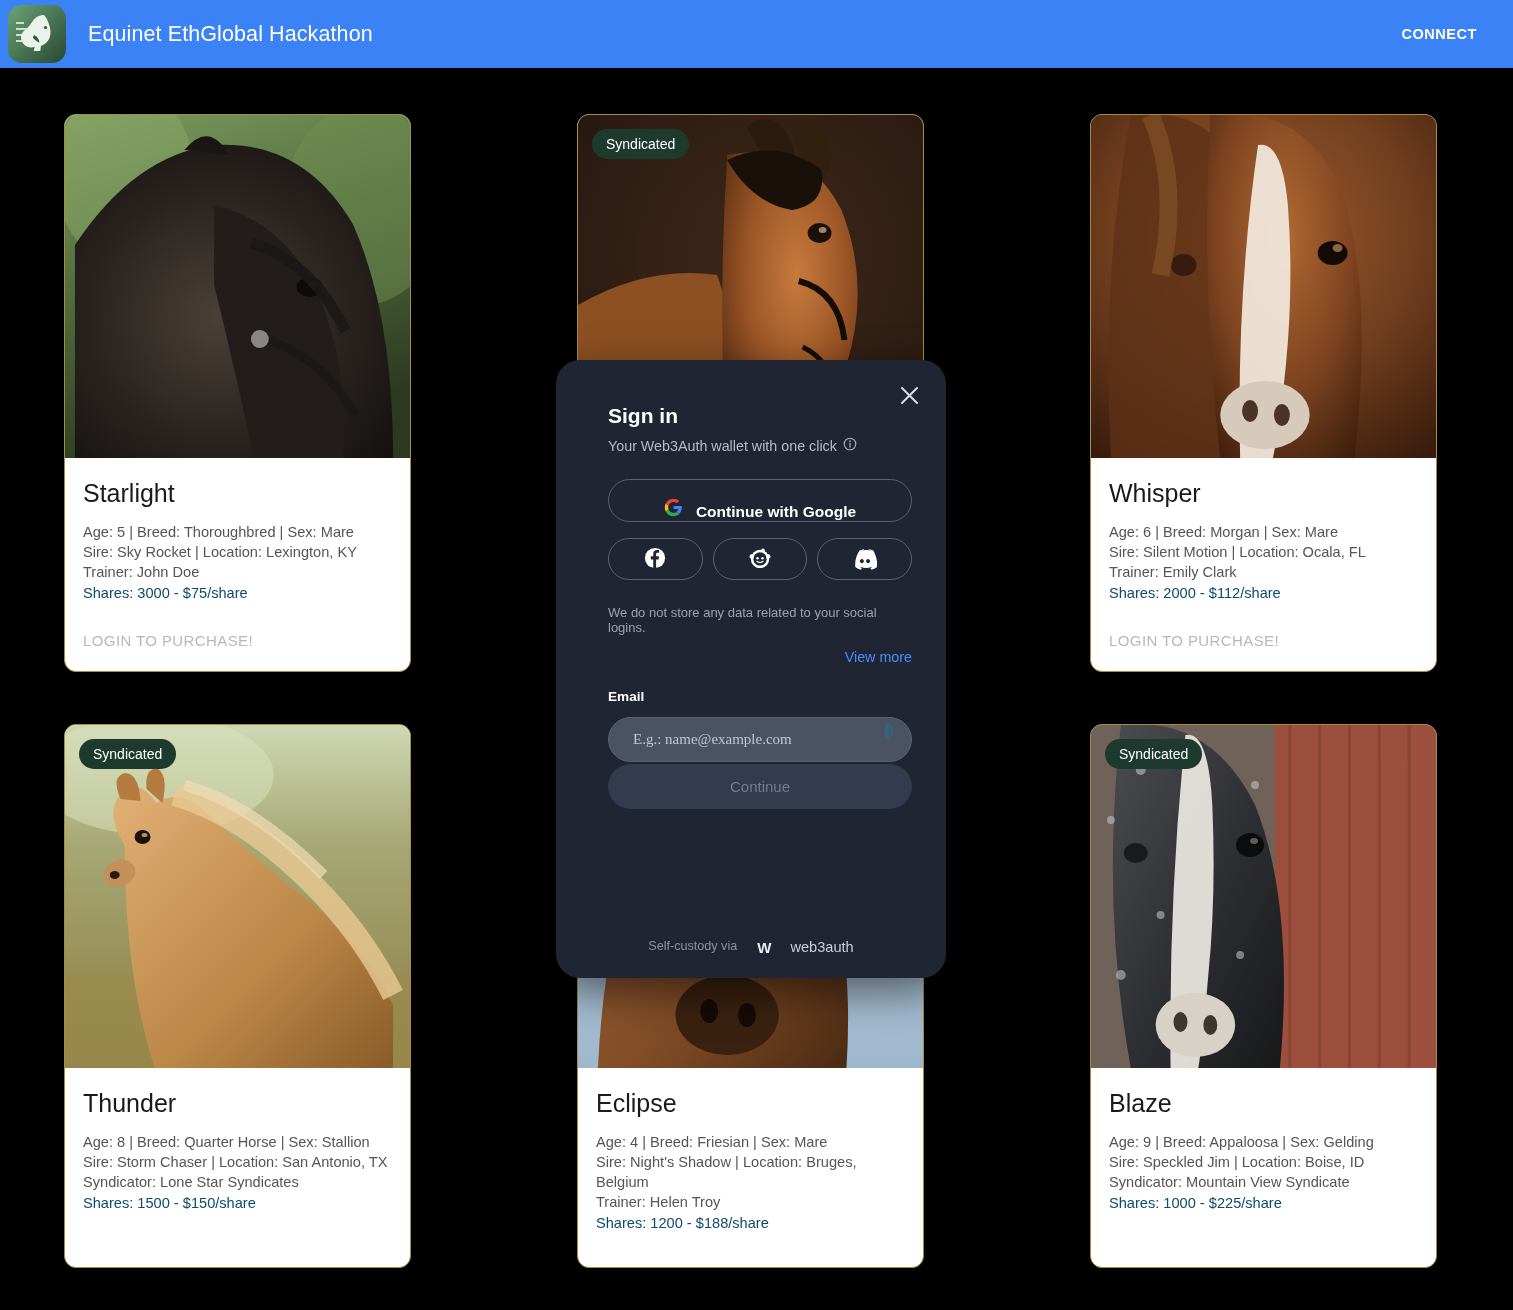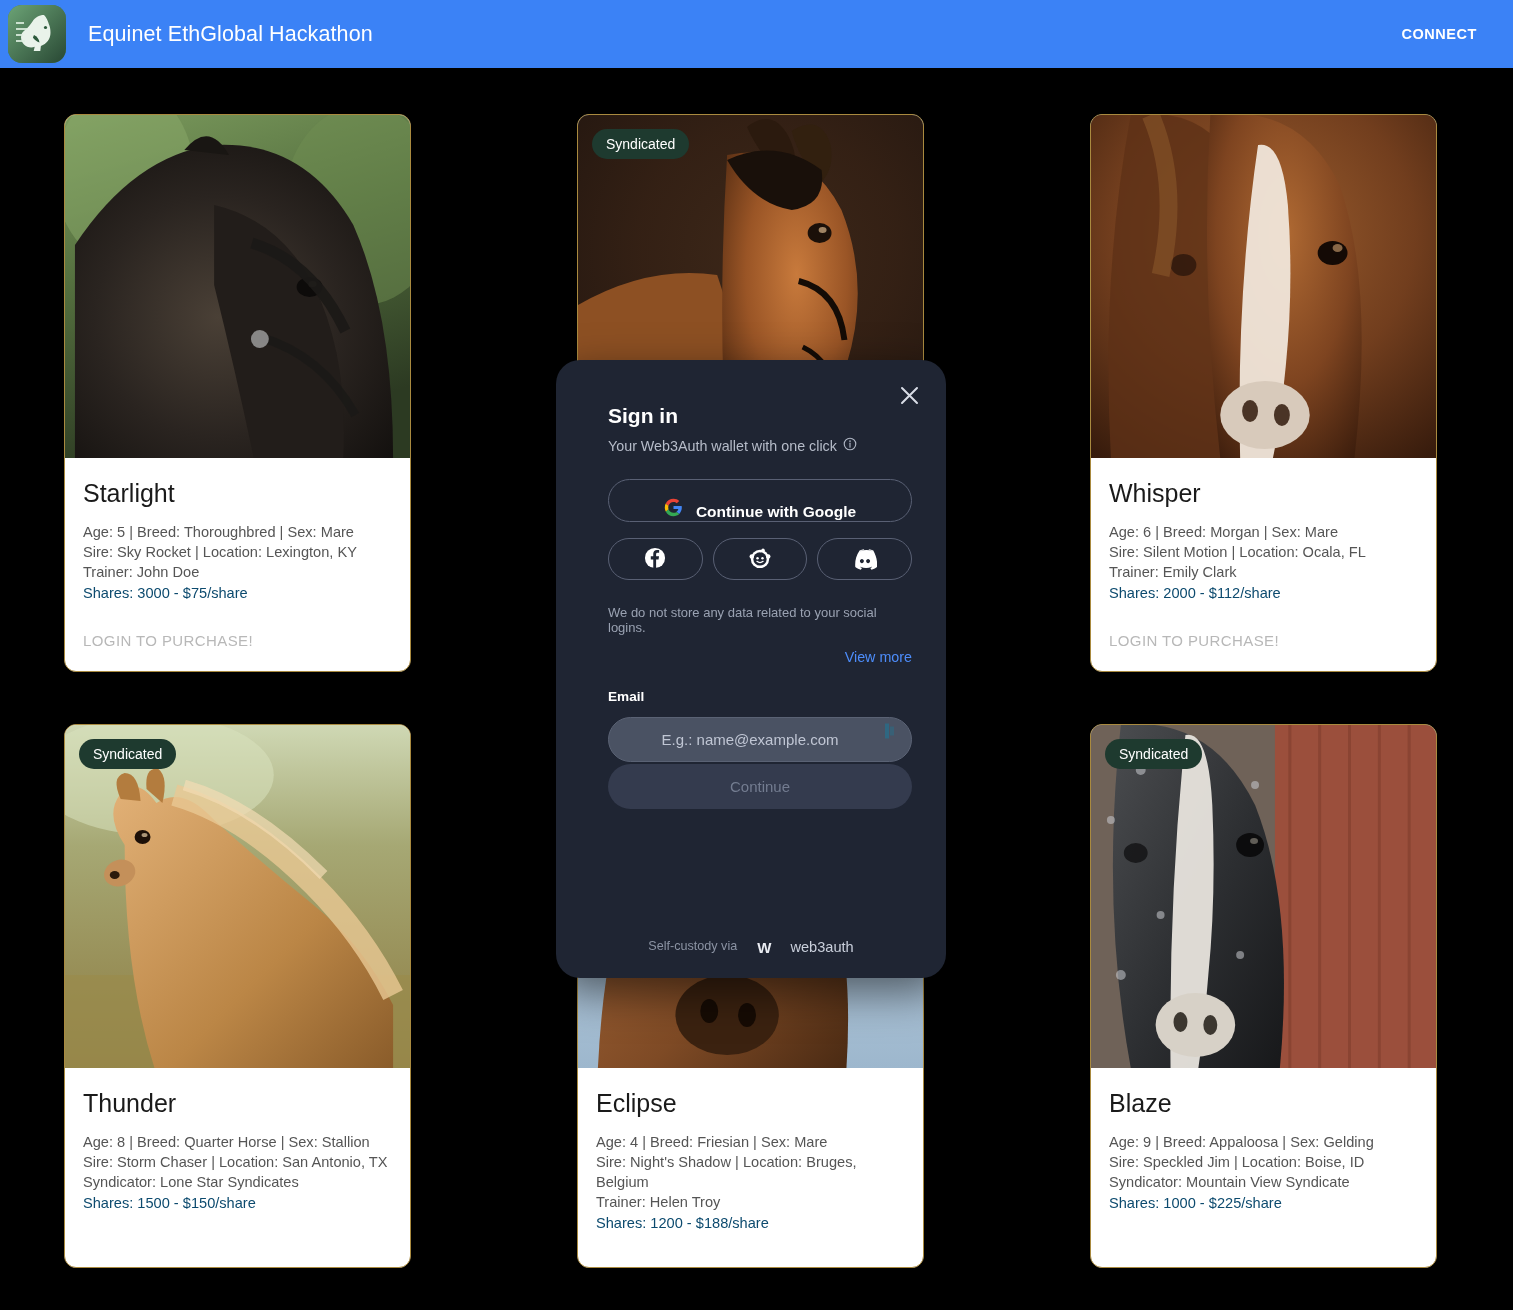--- a/index.html
+++ b/index.html
@@ -199,24 +199,23 @@
   }
   .email-input {
     margin-top: 13px;
     width: 100%;
     height: 45px;
     border-radius: 24px;
     border: 1px solid #5a6274;
     background: #4a5263;
     color: #c3c9d6;
     font-size: 15px;
-    font-family: Liberation Sans, sans-serif;
+    font-family: Liberation Serif, serif;
     padding: 0 44px 0 24px;
     outline: none;
-    text-align: center;
   }
   .email-input::placeholder { color: #c0c6d4; }
   .email-wrap { position: relative; }
   .email-icon {
     position: absolute; right: 16px; top: 50%;
     transform: translateY(-50%);
     pointer-events: none;
   }
   .continue-btn {
     margin-top: 2px;

